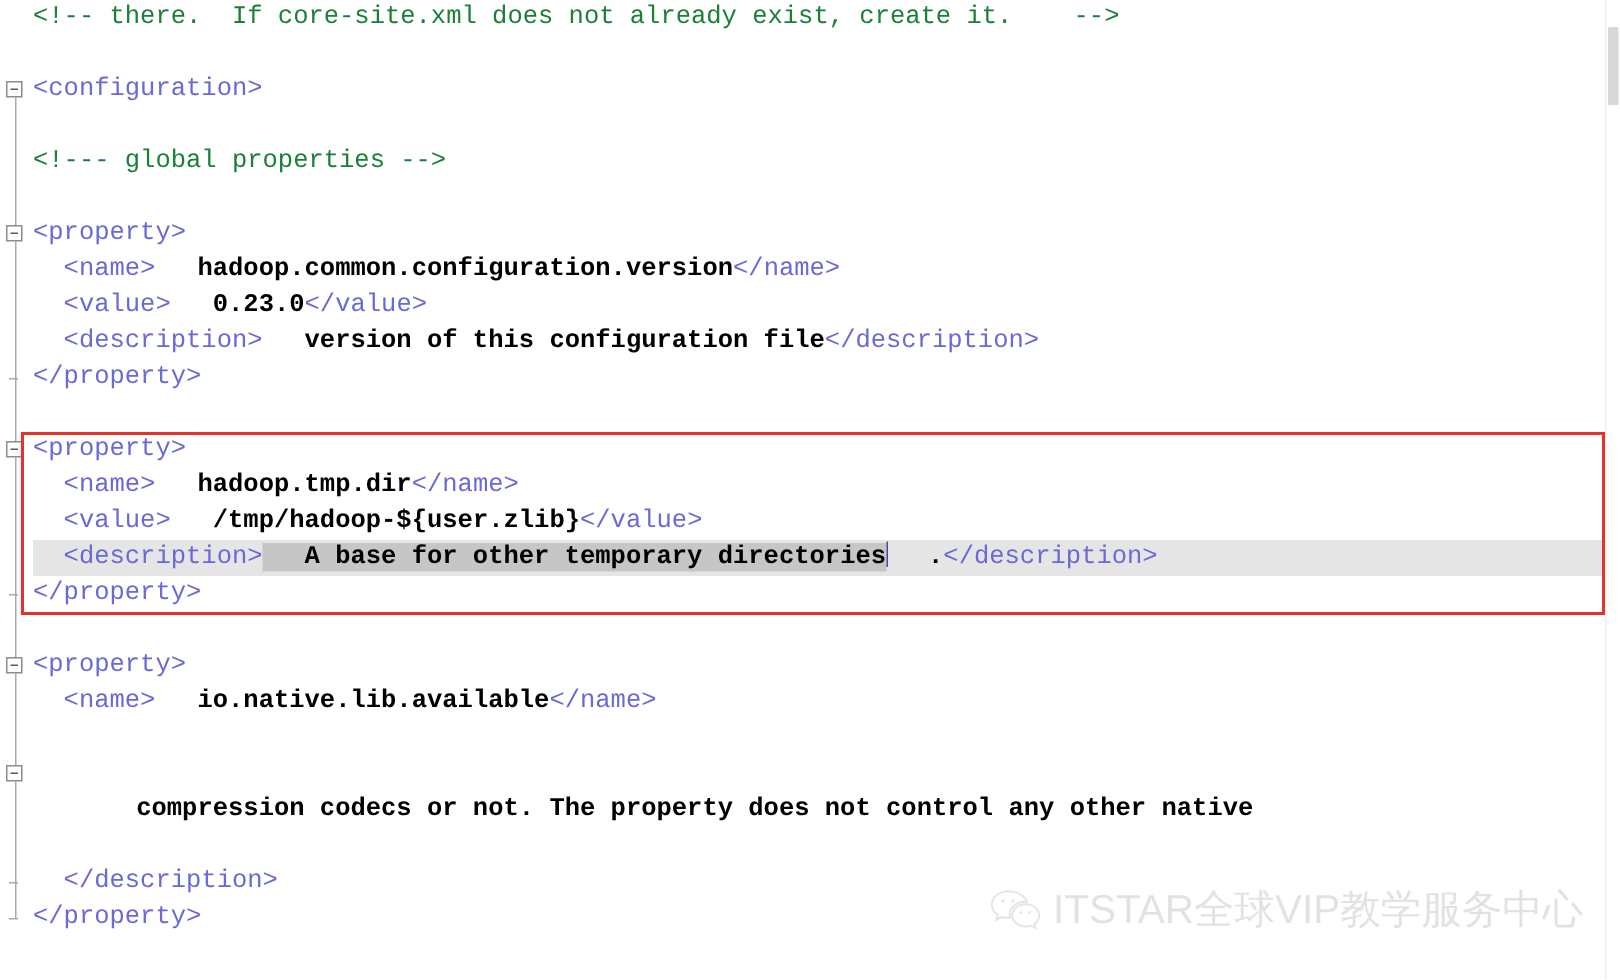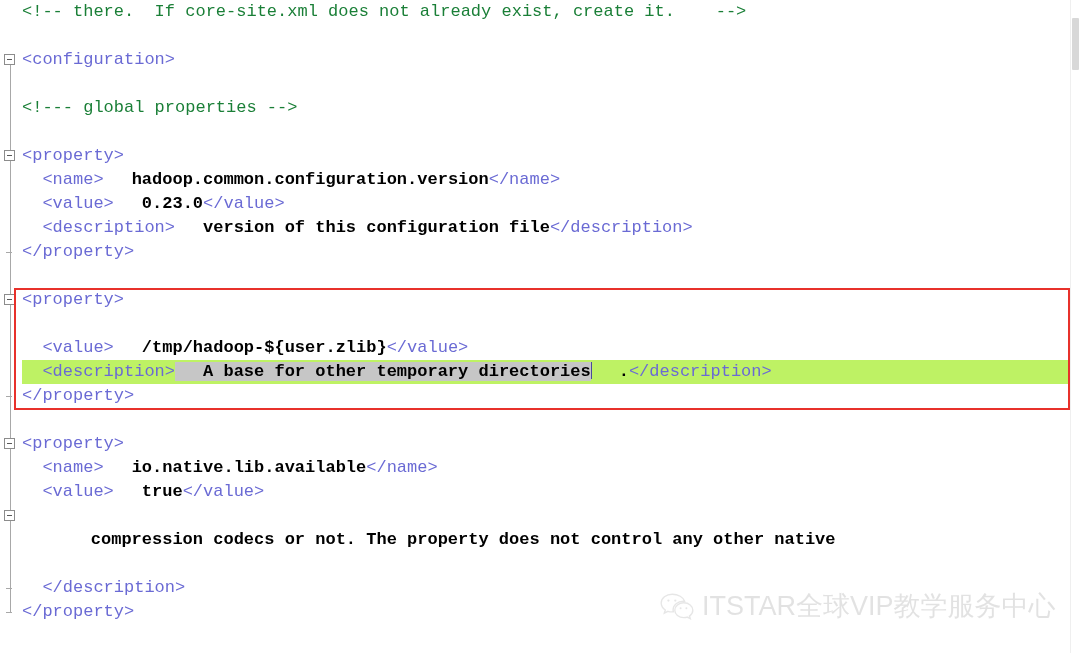--- a/index.html
+++ b/index.html
@@ -81,21 +81,21 @@
   .line .txt {
     display: inline-block;
     padding-left: 22px;
   }
   .tag      { color: #6a6ad4; }
   .comment  { color: #1a7f37; }
   .content  { color: #000000; font-weight: bold; padding-left: 28px; }
 
   
   .line.current {
-    background: #bef264;
+    background: #e5e5e5;
     border-radius: 11px;
   }
   
   .sel {
     background: #c6c6c6;
   }
   .caret {
     display: inline-block;
     width: 1px;
     height: 17px;
@@ -172,27 +172,27 @@
       <div class="line" style="top: 72px;"><span class="txt"></span></div>
       <div class="line" style="top: 96px;"><span class="txt"><span class="comment">&lt;!--- global properties --&gt;</span></span></div>
       <div class="line" style="top: 120px;"><span class="txt"></span></div>
       <div class="line" style="top: 144px;"><span class="txt"><span class="tag">&lt;property&gt;</span></span></div>
       <div class="line" style="top: 168px;"><span class="txt"><span class="tag">  &lt;name&gt;</span><span class="content">hadoop.common.configuration.version</span><span class="tag">&lt;/name&gt;</span></span></div>
       <div class="line" style="top: 192px;"><span class="txt"><span class="tag">  &lt;value&gt;</span><span class="content">0.23.0</span><span class="tag">&lt;/value&gt;</span></span></div>
       <div class="line" style="top: 216px;"><span class="txt"><span class="tag">  &lt;description&gt;</span><span class="content">version of this configuration file</span><span class="tag">&lt;/description&gt;</span></span></div>
       <div class="line" style="top: 240px;"><span class="txt"><span class="tag">&lt;/property&gt;</span></span></div>
       <div class="line" style="top: 264px;"><span class="txt"></span></div>
       <div class="line" style="top: 288px;"><span class="txt"><span class="tag">&lt;property&gt;</span></span></div>
+      <div class="line" style="top: 312px;"><span class="txt"><span class="tag">  &lt;name&gt;</span><span class="content">hadoop.tmp.dir</span><span class="tag">&lt;/name&gt;</span></span></div>
       <div class="line" style="top: 336px;"><span class="txt"><span class="tag">  &lt;value&gt;</span><span class="content">/tmp/hadoop-${user.zlib}</span><span class="tag">&lt;/value&gt;</span></span></div>
       <div class="line current" style="top: 360px;"><span class="txt"><span class="tag">  &lt;description&gt;</span><span class="content sel">A base for other temporary directories</span><span class="caret"></span><span class="content">.</span><span class="tag">&lt;/description&gt;</span></span></div>
       <div class="line" style="top: 384px;"><span class="txt"><span class="tag">&lt;/property&gt;</span></span></div>
       <div class="line" style="top: 408px;"><span class="txt"></span></div>
       <div class="line" style="top: 432px;"><span class="txt"><span class="tag">&lt;property&gt;</span></span></div>
       <div class="line" style="top: 456px;"><span class="txt"><span class="tag">  &lt;name&gt;</span><span class="content">io.native.lib.available</span><span class="tag">&lt;/name&gt;</span></span></div>
-      <div class="line" style="top: 480px;"><span class="txt"><span class="tag">  &lt;value&gt;</span><span class="content">true</span><span class="tag">&lt;/value&gt;</span></span></div>
       <div class="line" style="top: 528px;"><span class="txt"><span class="content">    compression codecs or not. The property does not control any other native</span></span></div>
       <div class="line" style="top: 576px;"><span class="txt"><span class="tag">  &lt;/description&gt;</span></span></div>
       <div class="line" style="top: 600px;"><span class="txt"><span class="tag">&lt;/property&gt;</span></span></div>
     </div>
 
   <div id="gutter">
       <div class="fold-line" style="top: 59px; height: 553px;"></div>
       <div class="fold-box" style="top: 54px;"></div>
       <div class="fold-box" style="top: 150px;"></div>
       <div class="fold-end" style="top: 252px;"></div>

